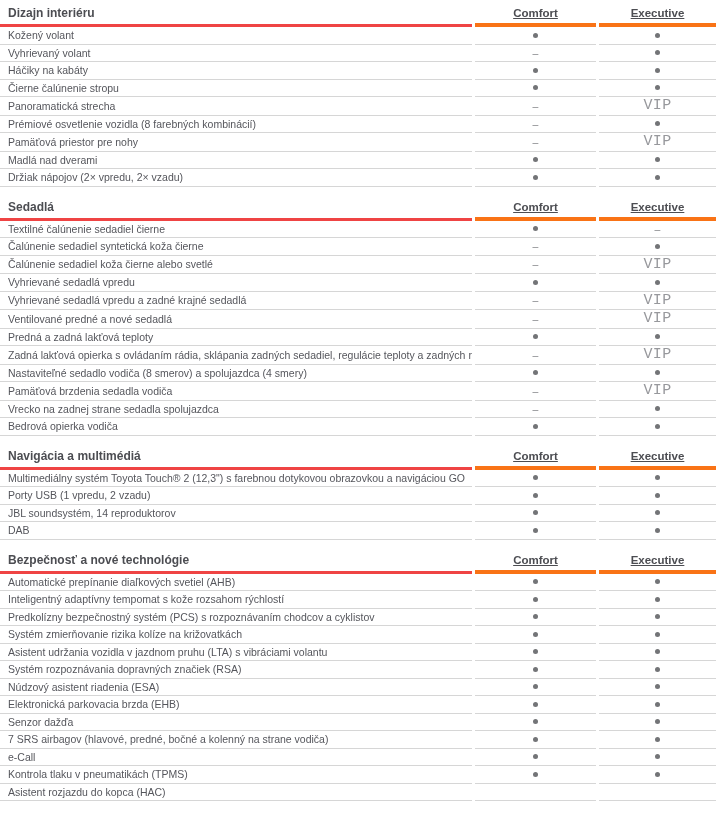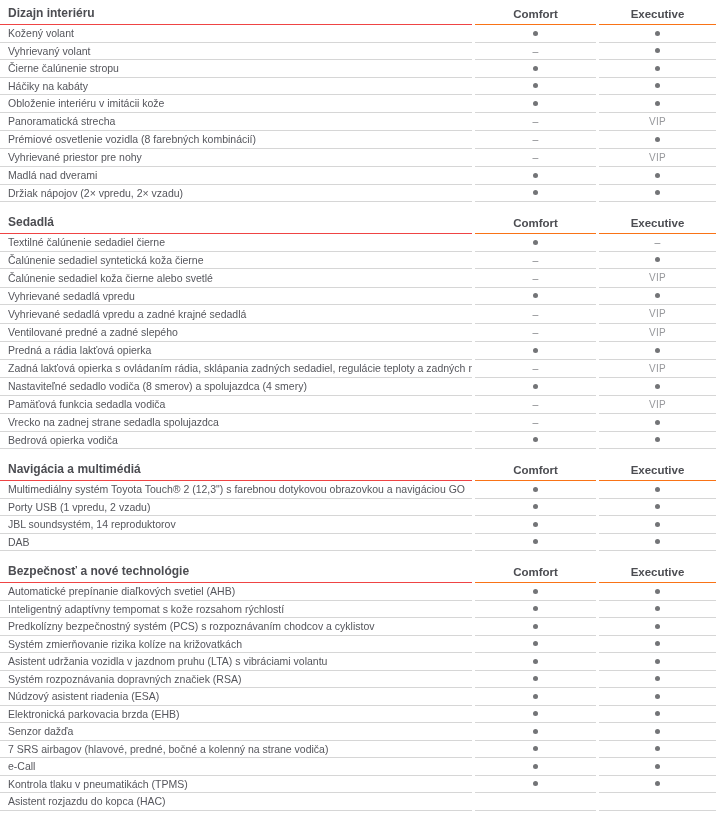--- a/index.html
+++ b/index.html
@@ -18,46 +18,47 @@
   }
   table.spec + table.spec{margin-top:8px;}
   col.c-feature{width:472px;}
   col.c-comfort{width:121px;}
   col.c-executive{width:117px;}
   th,td{padding:0;}
   th.section-title{
     text-align:left;
     font-size:12px;font-weight:bold;color:#4c4d52;
     padding:5px 0 4px 8px;
-    border-bottom:1px solid #ef4444;
+    border-bottom:3px solid #ef4444;
     white-space:nowrap;
   }
   th.col-header{
     font-size:11.5px;font-weight:bold;color:#4c4d52;
     text-align:center;vertical-align:bottom;
     padding:5px 0 4px 0;
-    border-bottom:1px solid #f97316;
+    border-bottom:4px solid #f97316;
+    text-decoration:underline;
   }
   td{
     height:16.5px;line-height:16.5px;
     border-bottom:1px solid #d6d6d6;
     vertical-align:middle;
     font-size:10.5px;color:#55565c;
   }
   td.feature{
     text-align:left;padding-left:8px;
     white-space:nowrap;overflow:hidden;
   }
   td.value{text-align:center;}
   .dot{
     display:inline-block;width:5px;height:5px;border-radius:50%;
     background:#737477;vertical-align:middle;margin-top:-2px;
   }
   .dash{color:#85868a;font-size:10.5px;}
-  .vip{color:#97989c;font-size:10px;letter-spacing:0.3px;}
+  .vip{color:#97989c;font-size:15px;letter-spacing:0.3px;font-family:Liberation Mono, monospace;}
 </style>
 </head>
 <body>
 
 <div id="page">
     <table class="spec">
       <colgroup>
         <col class="c-feature">
         <col class="c-comfort">
         <col class="c-executive">
@@ -74,46 +75,41 @@
           <td class="feature">Kožený volant</td>
           <td class="value"><span class="dot"></span></td>
           <td class="value"><span class="dot"></span></td>
         </tr>
         <tr>
           <td class="feature">Vyhrievaný volant</td>
           <td class="value"><span class="dash">–</span></td>
           <td class="value"><span class="dot"></span></td>
         </tr>
         <tr>
+          <td class="feature">Háčiky na kabáty</td>
+          <td class="value"><span class="dot"></span></td>
+          <td class="value"><span class="dot"></span></td>
+        </tr>
+        <tr>
           <td class="feature">Čierne čalúnenie stropu</td>
           <td class="value"><span class="dot"></span></td>
           <td class="value"><span class="dot"></span></td>
         </tr>
         <tr>
-          <td class="feature">Háčiky na kabáty</td>
-          <td class="value"><span class="dot"></span></td>
-          <td class="value"><span class="dot"></span></td>
-        </tr>
-        <tr>
-          <td class="feature">Obloženie interiéru v imitácii kože</td>
-          <td class="value"><span class="dot"></span></td>
-          <td class="value"><span class="dot"></span></td>
-        </tr>
-        <tr>
           <td class="feature">Panoramatická strecha</td>
           <td class="value"><span class="dash">–</span></td>
           <td class="value"><span class="vip">VIP</span></td>
         </tr>
         <tr>
           <td class="feature">Prémiové osvetlenie vozidla (8 farebných kombinácií)</td>
           <td class="value"><span class="dash">–</span></td>
           <td class="value"><span class="dot"></span></td>
         </tr>
         <tr>
-          <td class="feature">Vyhrievané priestor pre nohy</td>
+          <td class="feature">Pamäťová priestor pre nohy</td>
           <td class="value"><span class="dash">–</span></td>
           <td class="value"><span class="vip">VIP</span></td>
         </tr>
         <tr>
           <td class="feature">Madlá nad dverami</td>
           <td class="value"><span class="dot"></span></td>
           <td class="value"><span class="dot"></span></td>
         </tr>
         <tr>
           <td class="feature">Držiak nápojov (2× vpredu, 2× vzadu)</td>
@@ -155,41 +151,41 @@
           <td class="feature">Vyhrievané sedadlá vpredu</td>
           <td class="value"><span class="dot"></span></td>
           <td class="value"><span class="dot"></span></td>
         </tr>
         <tr>
           <td class="feature">Vyhrievané sedadlá vpredu a zadné krajné sedadlá</td>
           <td class="value"><span class="dash">–</span></td>
           <td class="value"><span class="vip">VIP</span></td>
         </tr>
         <tr>
-          <td class="feature">Ventilované predné a zadné slepého</td>
-          <td class="value"><span class="dash">–</span></td>
-          <td class="value"><span class="vip">VIP</span></td>
-        </tr>
-        <tr>
-          <td class="feature">Predná a rádia lakťová opierka</td>
+          <td class="feature">Ventilované predné a nové sedadlá</td>
+          <td class="value"><span class="dash">–</span></td>
+          <td class="value"><span class="vip">VIP</span></td>
+        </tr>
+        <tr>
+          <td class="feature">Predná a zadná lakťová teploty</td>
           <td class="value"><span class="dot"></span></td>
           <td class="value"><span class="dot"></span></td>
         </tr>
         <tr>
           <td class="feature">Zadná lakťová opierka s ovládaním rádia, sklápania zadných sedadiel, regulácie teploty a zadných roliet</td>
           <td class="value"><span class="dash">–</span></td>
           <td class="value"><span class="vip">VIP</span></td>
         </tr>
         <tr>
           <td class="feature">Nastaviteľné sedadlo vodiča (8 smerov) a spolujazdca (4 smery)</td>
           <td class="value"><span class="dot"></span></td>
           <td class="value"><span class="dot"></span></td>
         </tr>
         <tr>
-          <td class="feature">Pamäťová funkcia sedadla vodiča</td>
+          <td class="feature">Pamäťová brzdenia sedadla vodiča</td>
           <td class="value"><span class="dash">–</span></td>
           <td class="value"><span class="vip">VIP</span></td>
         </tr>
         <tr>
           <td class="feature">Vrecko na zadnej strane sedadla spolujazdca</td>
           <td class="value"><span class="dash">–</span></td>
           <td class="value"><span class="dot"></span></td>
         </tr>
         <tr>
           <td class="feature">Bedrová opierka vodiča</td>

